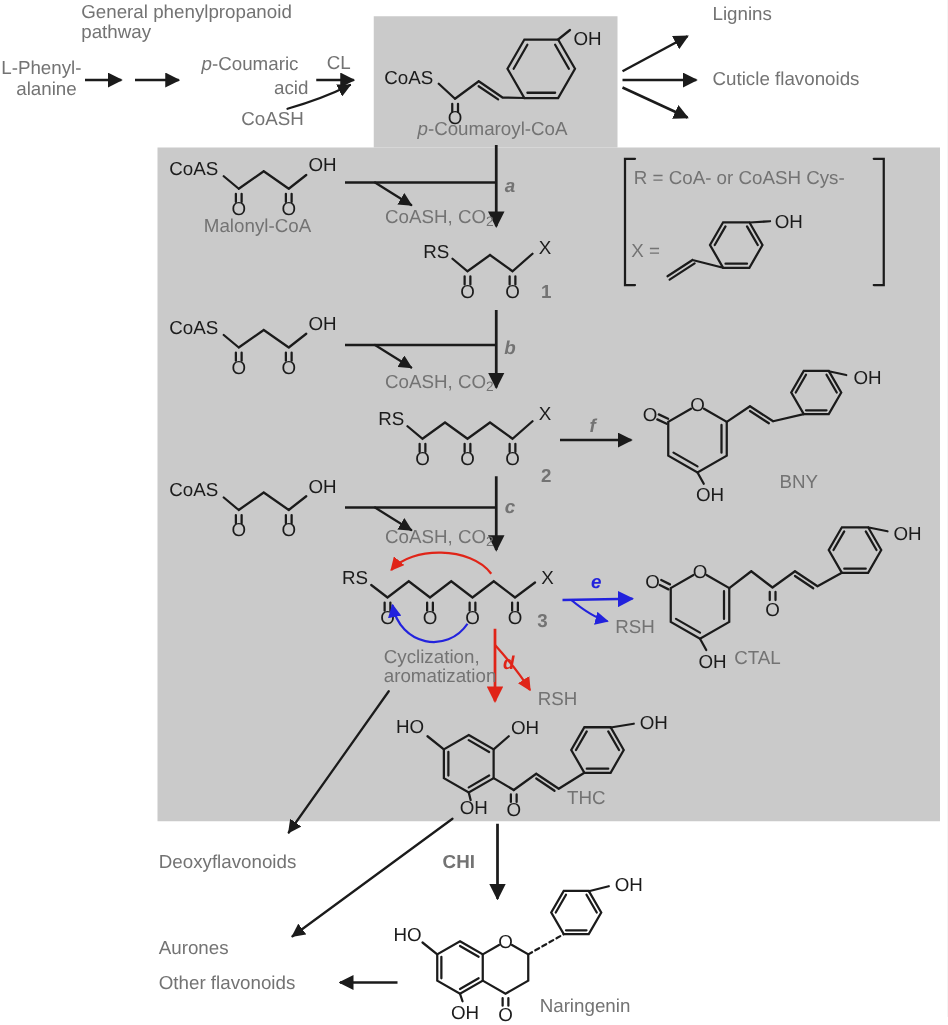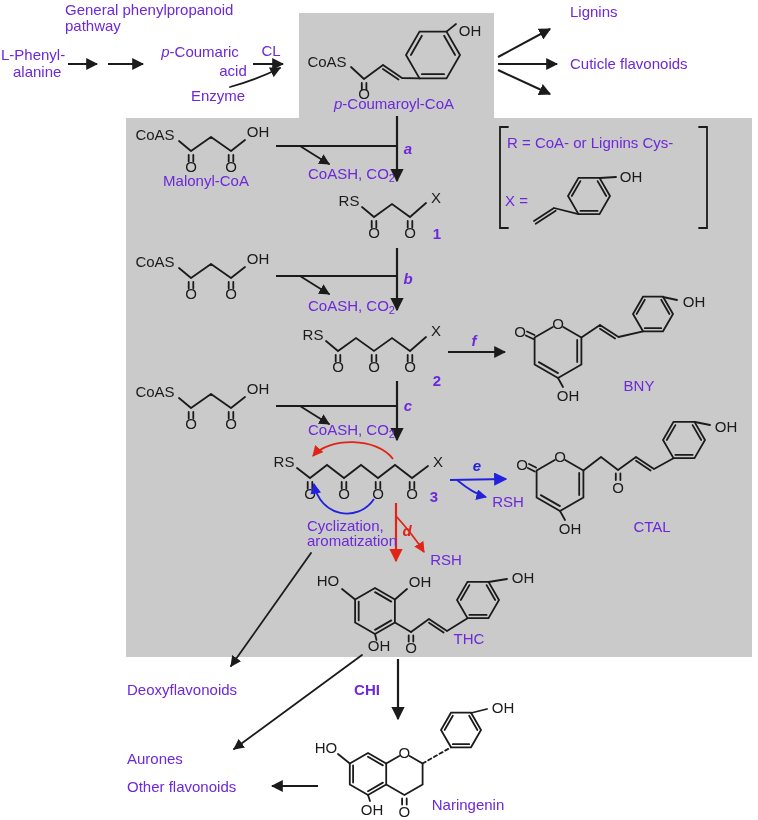--- a/index.html
+++ b/index.html
@@ -3,21 +3,21 @@
 <meta charset="utf-8">
 <style>
   html,body{margin:0;padding:0;background:#fff;}
   #stage{position:relative;width:758px;height:820px;background:#ffffff;overflow:hidden;
          font-family:"Liberation Sans","DejaVu Sans",sans-serif;color:#1b1b1b;}
   .panel{position:absolute;background:#cacaca;}
   #panel-top{left:299px;top:13px;width:195px;height:105px;}
   #panel-main{left:126px;top:118px;width:626px;height:539px;}
   svg#draw{position:absolute;left:0;top:0;}
   .lbl{position:absolute;font-size:15px;line-height:1.15;white-space:nowrap;
-       transform:translateY(-50%);color:#6d28d9;}
+       transform:translateY(-50%);color:#737373;}
   .lbl.c{transform:translate(-50%,-50%);}
   .b{font-weight:bold;}
   .i{font-style:italic;}
   .red{color:#e02418;}
   .blue{color:#2222dd;}
   .sub{font-size:11px;vertical-align:-3px;}
   svg text{font-family:"Liberation Sans","DejaVu Sans",sans-serif;font-size:15px;
            fill:#1b1b1b;text-anchor:middle;}
   .bond{stroke:#1b1b1b;stroke-width:1.8;fill:none;stroke-linecap:round;}
   .arrow{stroke:#1b1b1b;stroke-width:2;fill:none;}
@@ -239,28 +239,28 @@
 
   <div class="lbl" style="left:65px;top:10px">General phenylpropanoid</div>
   <div class="lbl" style="left:65px;top:26px">pathway</div>
 
   <div class="lbl" style="left:1px;top:55px">L-Phenyl-</div>
   <div class="lbl" style="left:13px;top:72px">alanine</div>
 
   <div class="lbl c" style="left:200px;top:52px"><span class="i">p</span><span>-Coumaric</span></div>
   <div class="lbl c" style="left:233px;top:71px">acid</div>
   <div class="lbl c" style="left:271px;top:51px">CL</div>
-  <div class="lbl c" style="left:218px;top:96px">Enzyme</div>
+  <div class="lbl c" style="left:218px;top:96px">CoASH</div>
 
   <div class="lbl c" style="left:394px;top:104px"><span class="i">p</span><span>-Coumaroyl-CoA</span></div>
 
   <div class="lbl" style="left:570px;top:12px">Lignins</div>
   <div class="lbl" style="left:570px;top:64px">Cuticle flavonoids</div>
 
-  <div class="lbl" style="left:507px;top:143px">R = CoA- or Lignins Cys-</div>
+  <div class="lbl" style="left:507px;top:143px">R = CoA- or CoASH Cys-</div>
   <div class="lbl" style="left:505px;top:201px">X =</div>
 
   <div class="lbl c" style="left:206px;top:181px">Malonyl-CoA</div>
 
   <div class="lbl" style="left:308px;top:175px"><span>CoASH, CO</span><span class="sub">2</span></div>
   <div class="lbl" style="left:308px;top:307px"><span>CoASH, CO</span><span class="sub">2</span></div>
   <div class="lbl" style="left:308px;top:431px"><span>CoASH, CO</span><span class="sub">2</span></div>
 
   <div class="lbl c b i" style="left:408px;top:149px">a</div>
   <div class="lbl c b i" style="left:408px;top:279px">b</div>
@@ -273,21 +273,21 @@
   <div class="lbl c b" style="left:437px;top:381px">2</div>
   <div class="lbl c b" style="left:434px;top:497px">3</div>
 
   <div class="lbl c" style="left:508px;top:502px">RSH</div>
   <div class="lbl c" style="left:446px;top:560px">RSH</div>
 
   <div class="lbl" style="left:307px;top:526px">Cyclization,</div>
   <div class="lbl" style="left:307px;top:541px">aromatization</div>
 
   <div class="lbl c" style="left:639px;top:386px">BNY</div>
-  <div class="lbl c" style="left:652px;top:527px">CTAL</div>
+  <div class="lbl c" style="left:606px;top:527px">CTAL</div>
   <div class="lbl c" style="left:469px;top:639px">THC</div>
   <div class="lbl c b" style="left:367px;top:690px">CHI</div>
   <div class="lbl c" style="left:468px;top:805px">Naringenin</div>
 
   <div class="lbl" style="left:127px;top:690px">Deoxyflavonoids</div>
   <div class="lbl" style="left:127px;top:759px">Aurones</div>
   <div class="lbl" style="left:127px;top:787px">Other flavonoids</div>
 
 </div>
 

